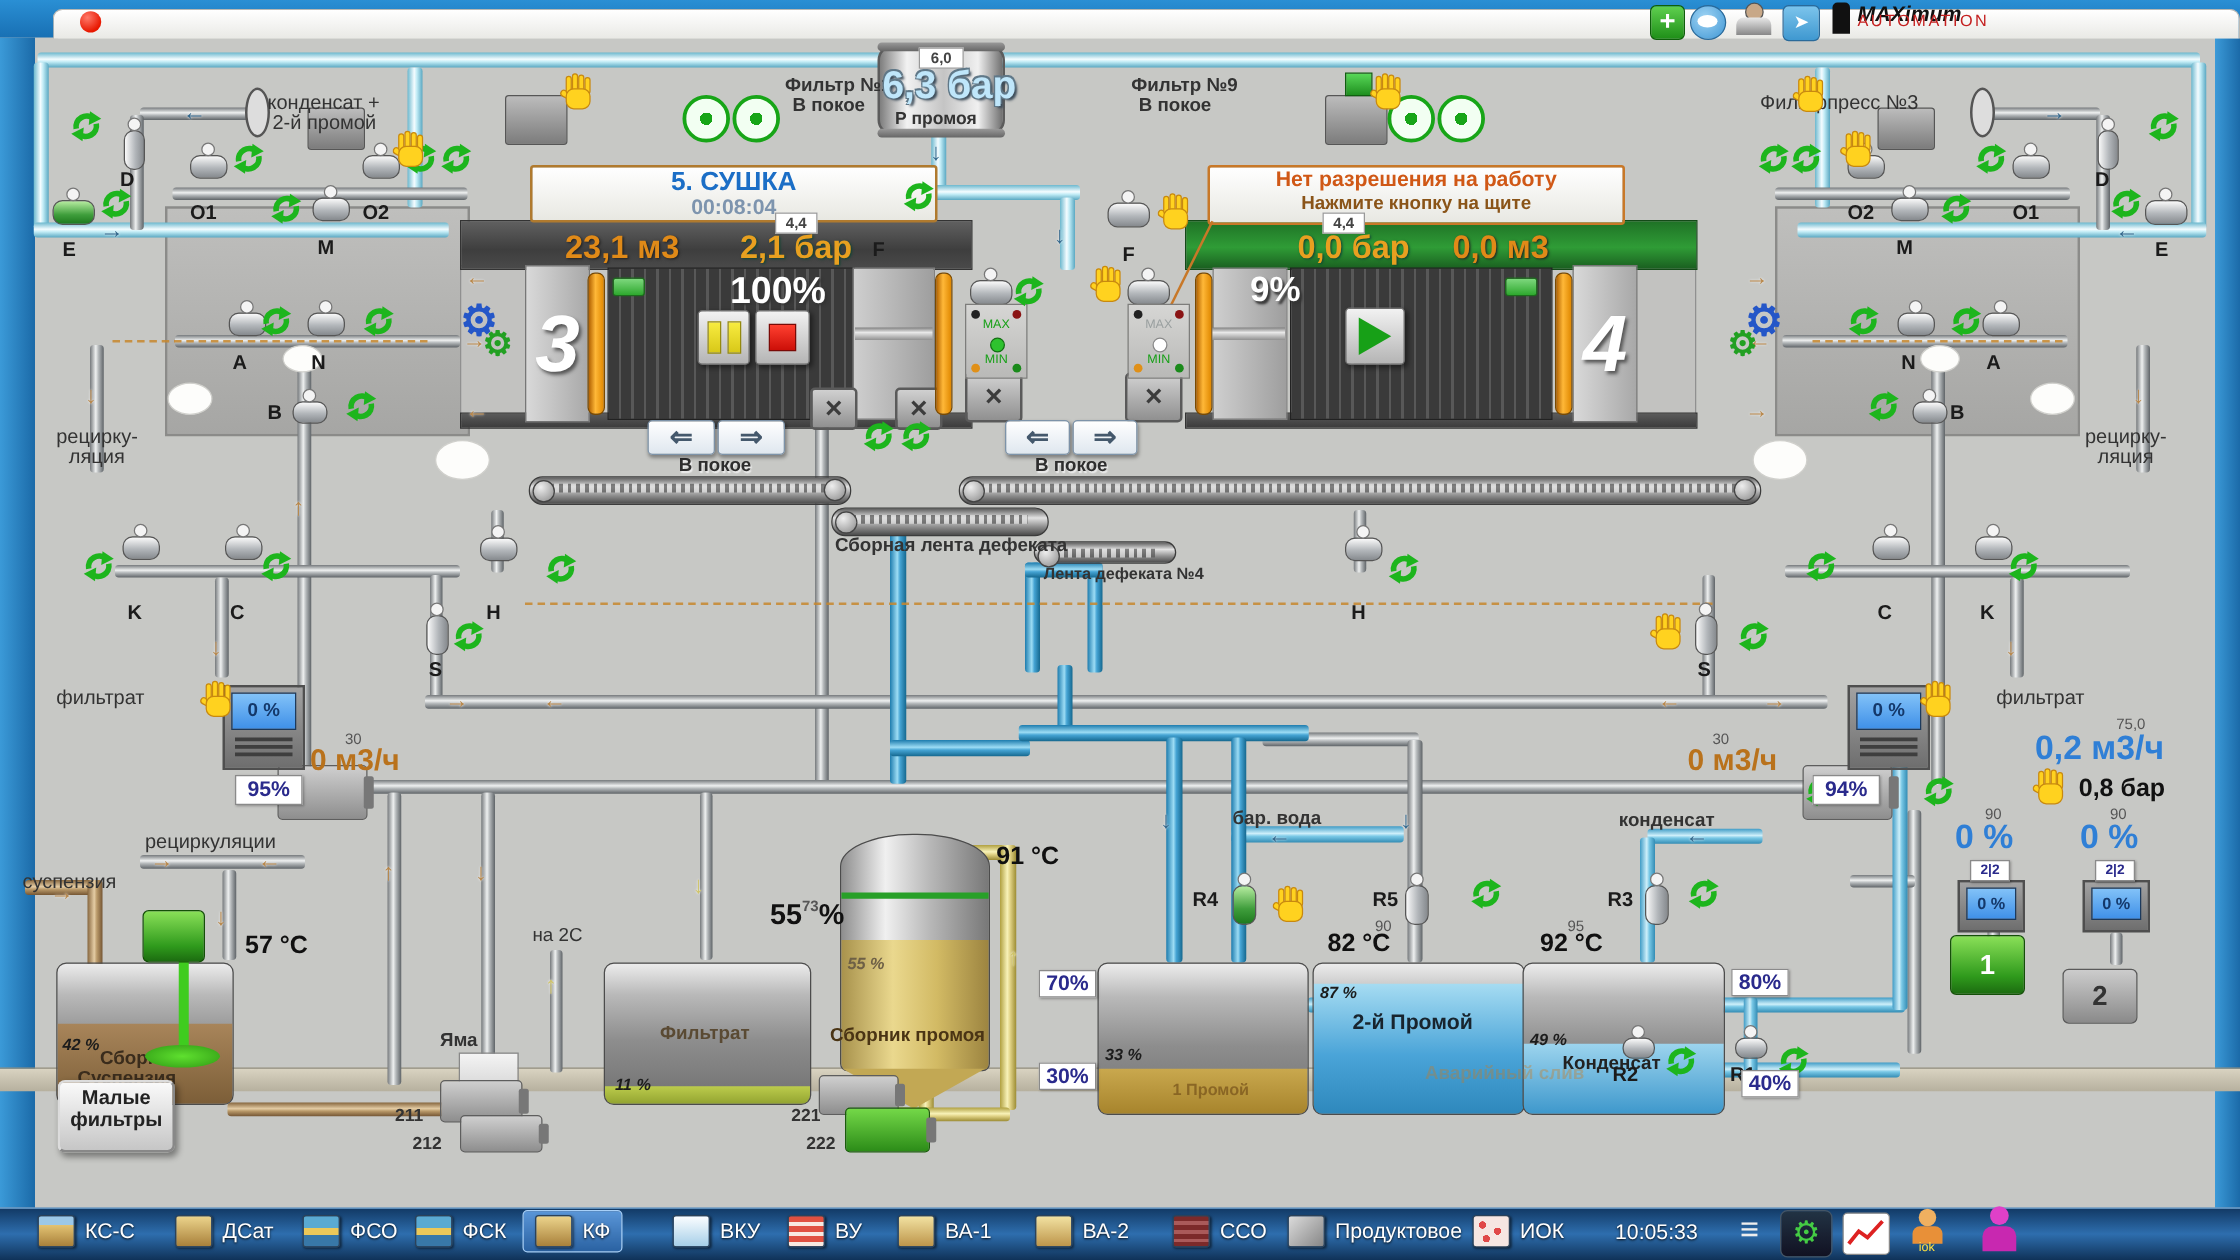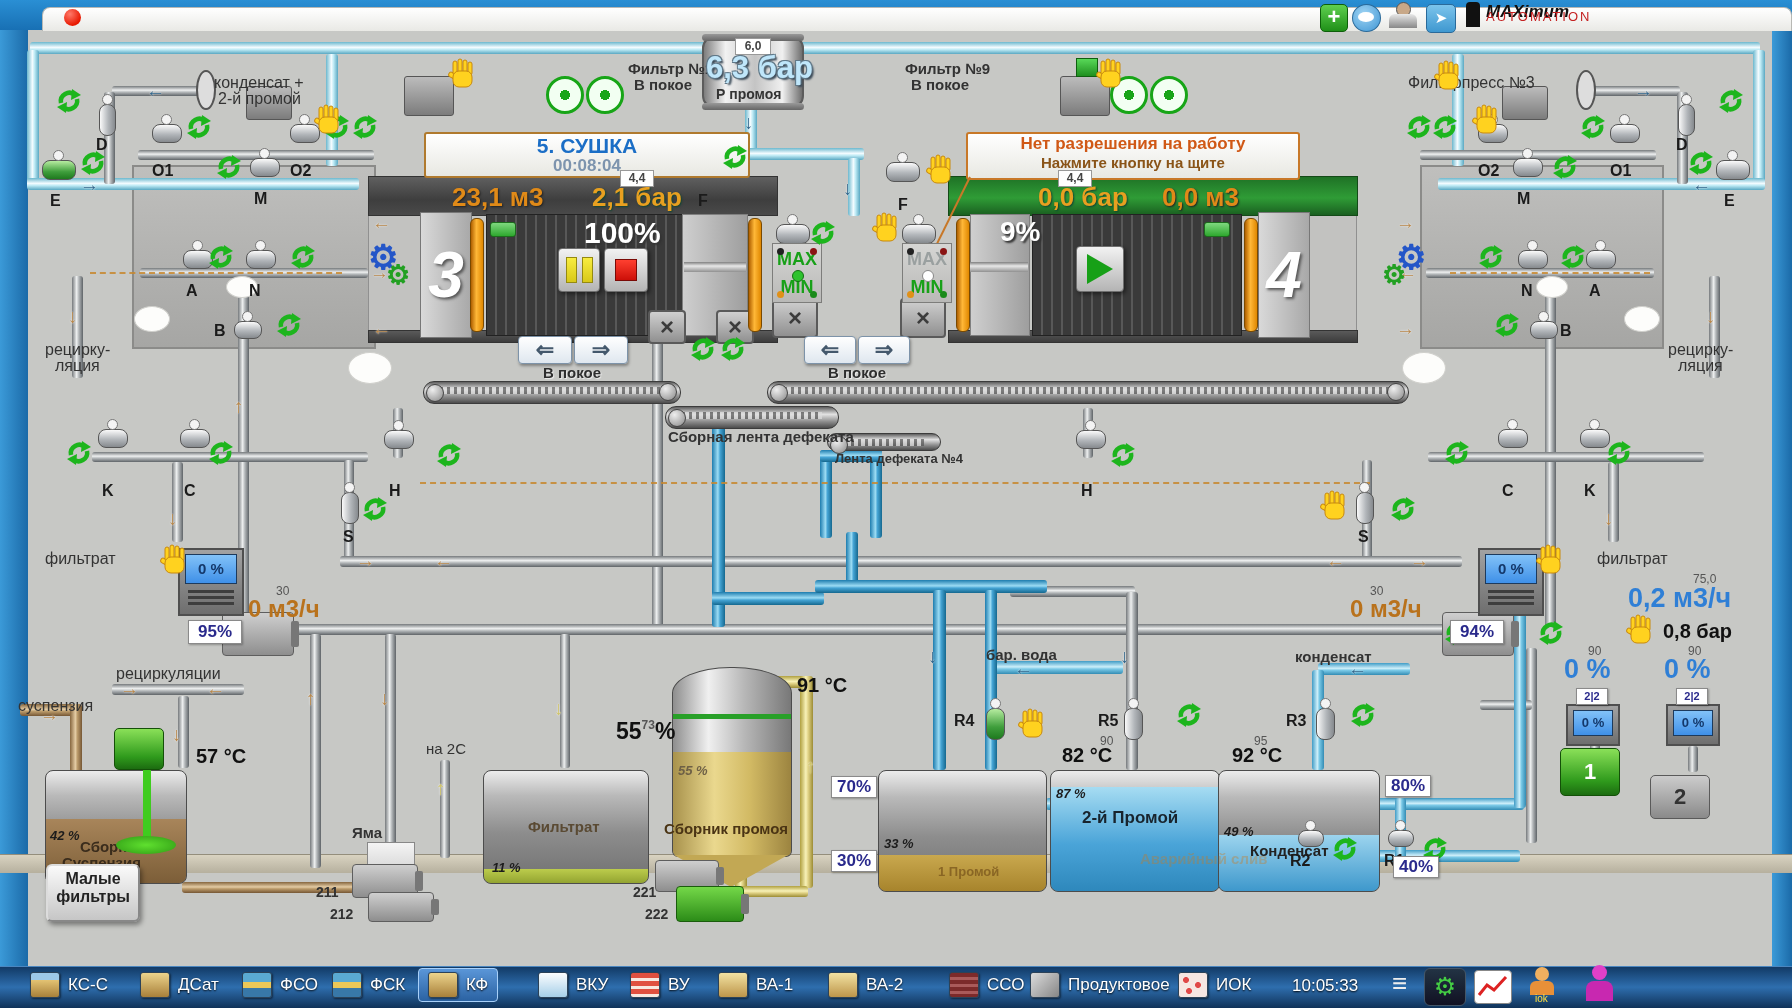--- a/index.html
+++ b/index.html
@@ -55,21 +55,21 @@
   .led{position:absolute;background:linear-gradient(180deg,#7ed87e,#2ea82e);border:1px solid #1c6c1c;border-radius:3px;z-index:7}
   .pctBig{position:absolute;font-weight:bold;color:#fff;text-shadow:2px 2px 2px #333;z-index:7}
   .fbtn{position:absolute;background:linear-gradient(180deg,#f2f2f2,#b4b4b4);border:1px solid #6f6f6f;border-radius:4px;
         box-shadow:2px 2px 4px rgba(0,0,0,.45);z-index:8;display:flex;align-items:center;justify-content:center;gap:5px}
   .pbar{width:9px;height:24px;background:linear-gradient(180deg,#f8ec40,#d8c818);border:1px solid #958a10}
   .ssq{width:20px;height:20px;background:linear-gradient(180deg,#ff4030,#cc0f08);border:1px solid #7a0a06}
   .ptri{width:0;height:0;border-left:26px solid #17a017;border-top:15px solid transparent;border-bottom:15px solid transparent}
   .darkrim{position:absolute;background:linear-gradient(180deg,#5a5a5a,#3c3c3c);z-index:4;border:1px solid #333}
   .mmbox{position:absolute;background:linear-gradient(180deg,#d6d6d4,#b9b9b7);border:1px solid #7d7d7b;z-index:7;text-align:center}
   .mmbox .dot{position:absolute;width:7px;height:7px;border-radius:50%}
-  .mmMAX,.mmMIN{font-size:18px;font-weight:bold;line-height:17px}
+  .mmMAX,.mmMIN{font-size:10px;font-weight:normal;line-height:17px}
   .jogbtn{position:absolute;background:linear-gradient(180deg,#ffffff,#dfe7ef);border:1px solid #7d93a9;border-radius:4px;z-index:8;
         display:flex;align-items:center;justify-content:center;font-size:22px;font-weight:bold;color:#44586c;
         box-shadow:1px 2px 3px rgba(0,0,0,.35)}
   .stateTxt{position:absolute;font-weight:bold;font-size:15px;color:#2e2e2e;text-shadow:1px 1px 1px #eee;z-index:7}
   .gear{position:absolute;z-index:8;font-weight:bold;line-height:1}
   .mach{position:absolute;background:linear-gradient(180deg,#bcbcbc,#7c7c7c);border:1px solid #565656;border-radius:3px;z-index:6}
   .timerIco{position:absolute;width:32px;height:32px;border:3px solid #17a517;border-radius:50%;z-index:7;
         background:radial-gradient(circle at 50% 50%,#17a517 0 5px,#f2fff2 5px)}
   .gsq{position:absolute;background:linear-gradient(180deg,#58d858,#1f8f1f);border:1px solid #0f5f0f;z-index:7}
   
@@ -1011,21 +1011,21 @@
       <span>ВУ</span>
     </div>
     <div class="tbitem" style="left: 718px; align-items: center;">
       <div class="ic ic-sand2"></div>
       <span>ВА-1</span>
     </div>
     <div class="tbitem" style="left: 828px;">
       <div class="ic ic-sand2"></div>
       <span>ВА-2</span>
     </div>
-    <div class="tbitem" style="left: 938px; margin-left: 11px;">
+    <div class="tbitem" style="left: 938px;">
       <div class="ic ic-maroon"></div>
       <span>ССО</span>
     </div>
     <div class="tbitem" style="left: 1030px;">
       <div class="ic ic-gray"></div>
       <span>Продуктовое</span>
     </div>
     <div class="tbitem" style="left: 1178px;">
       <div class="ic ic-dots"></div>
       <span>ИОК</span>

